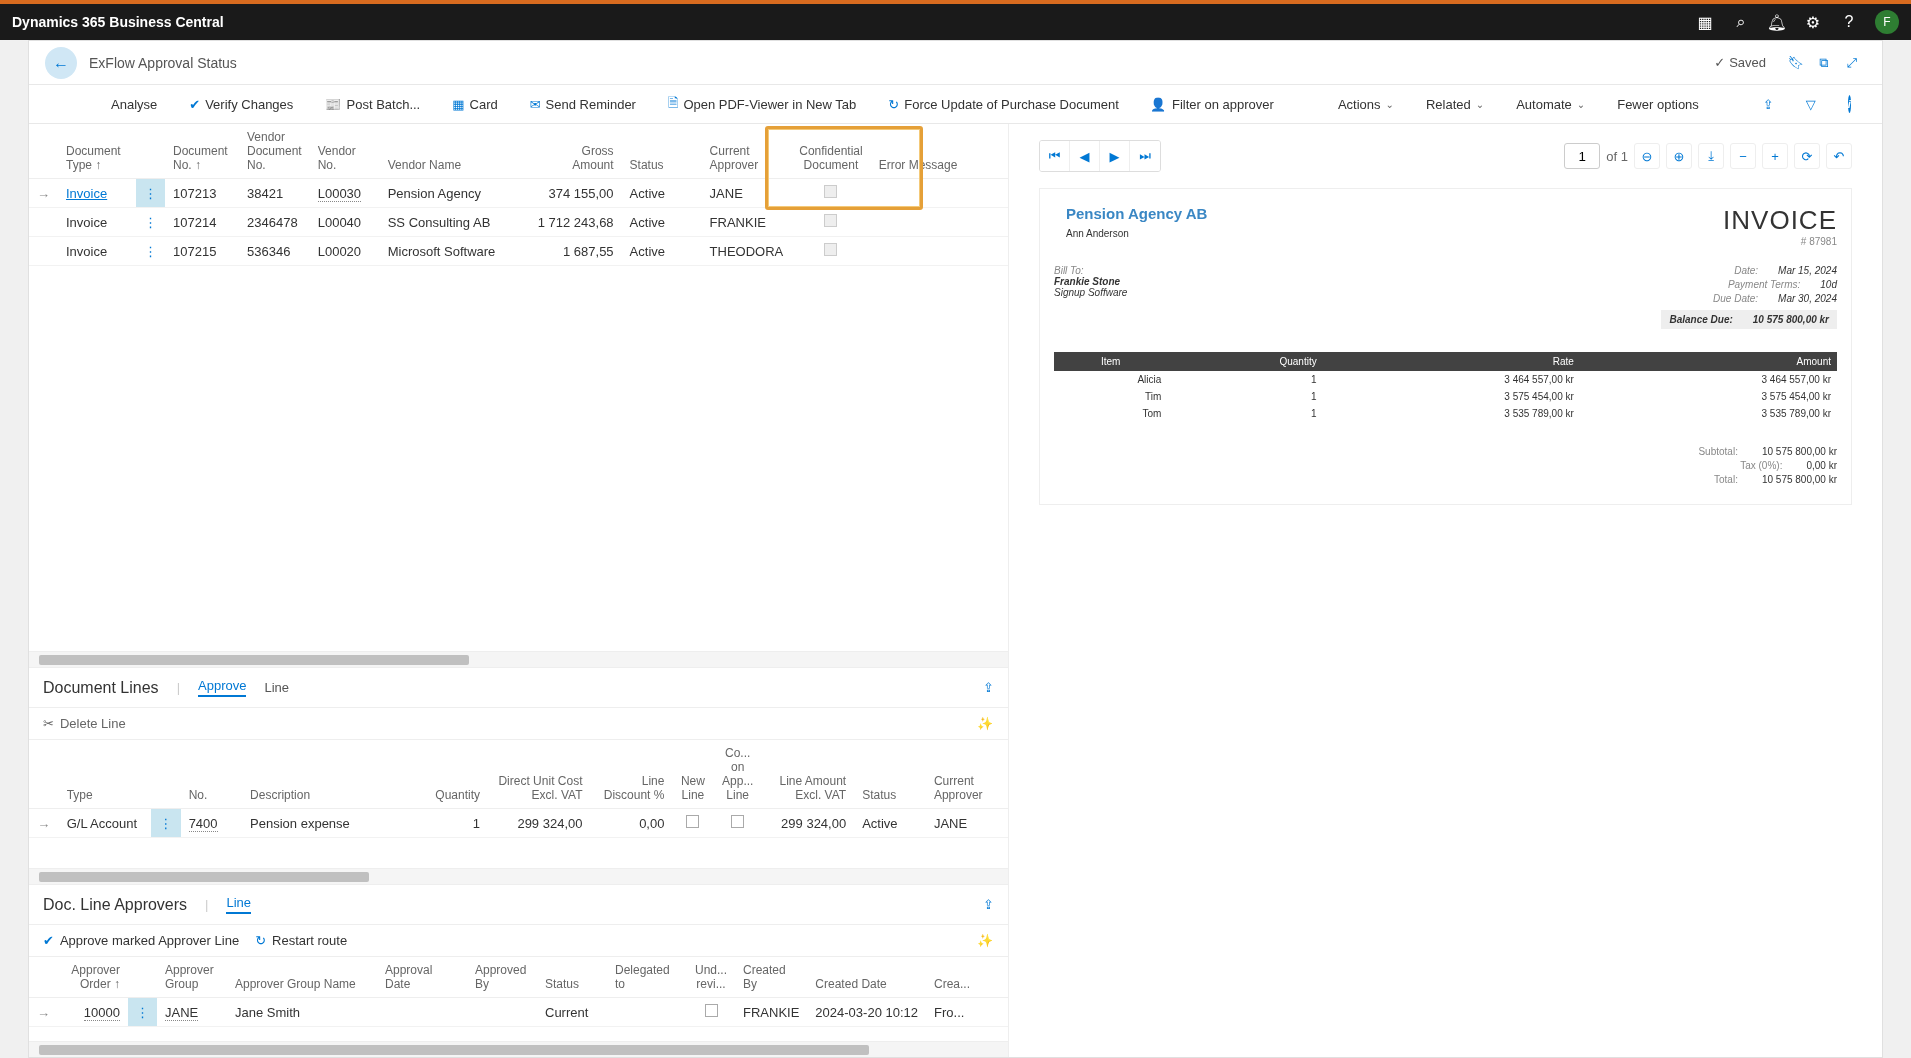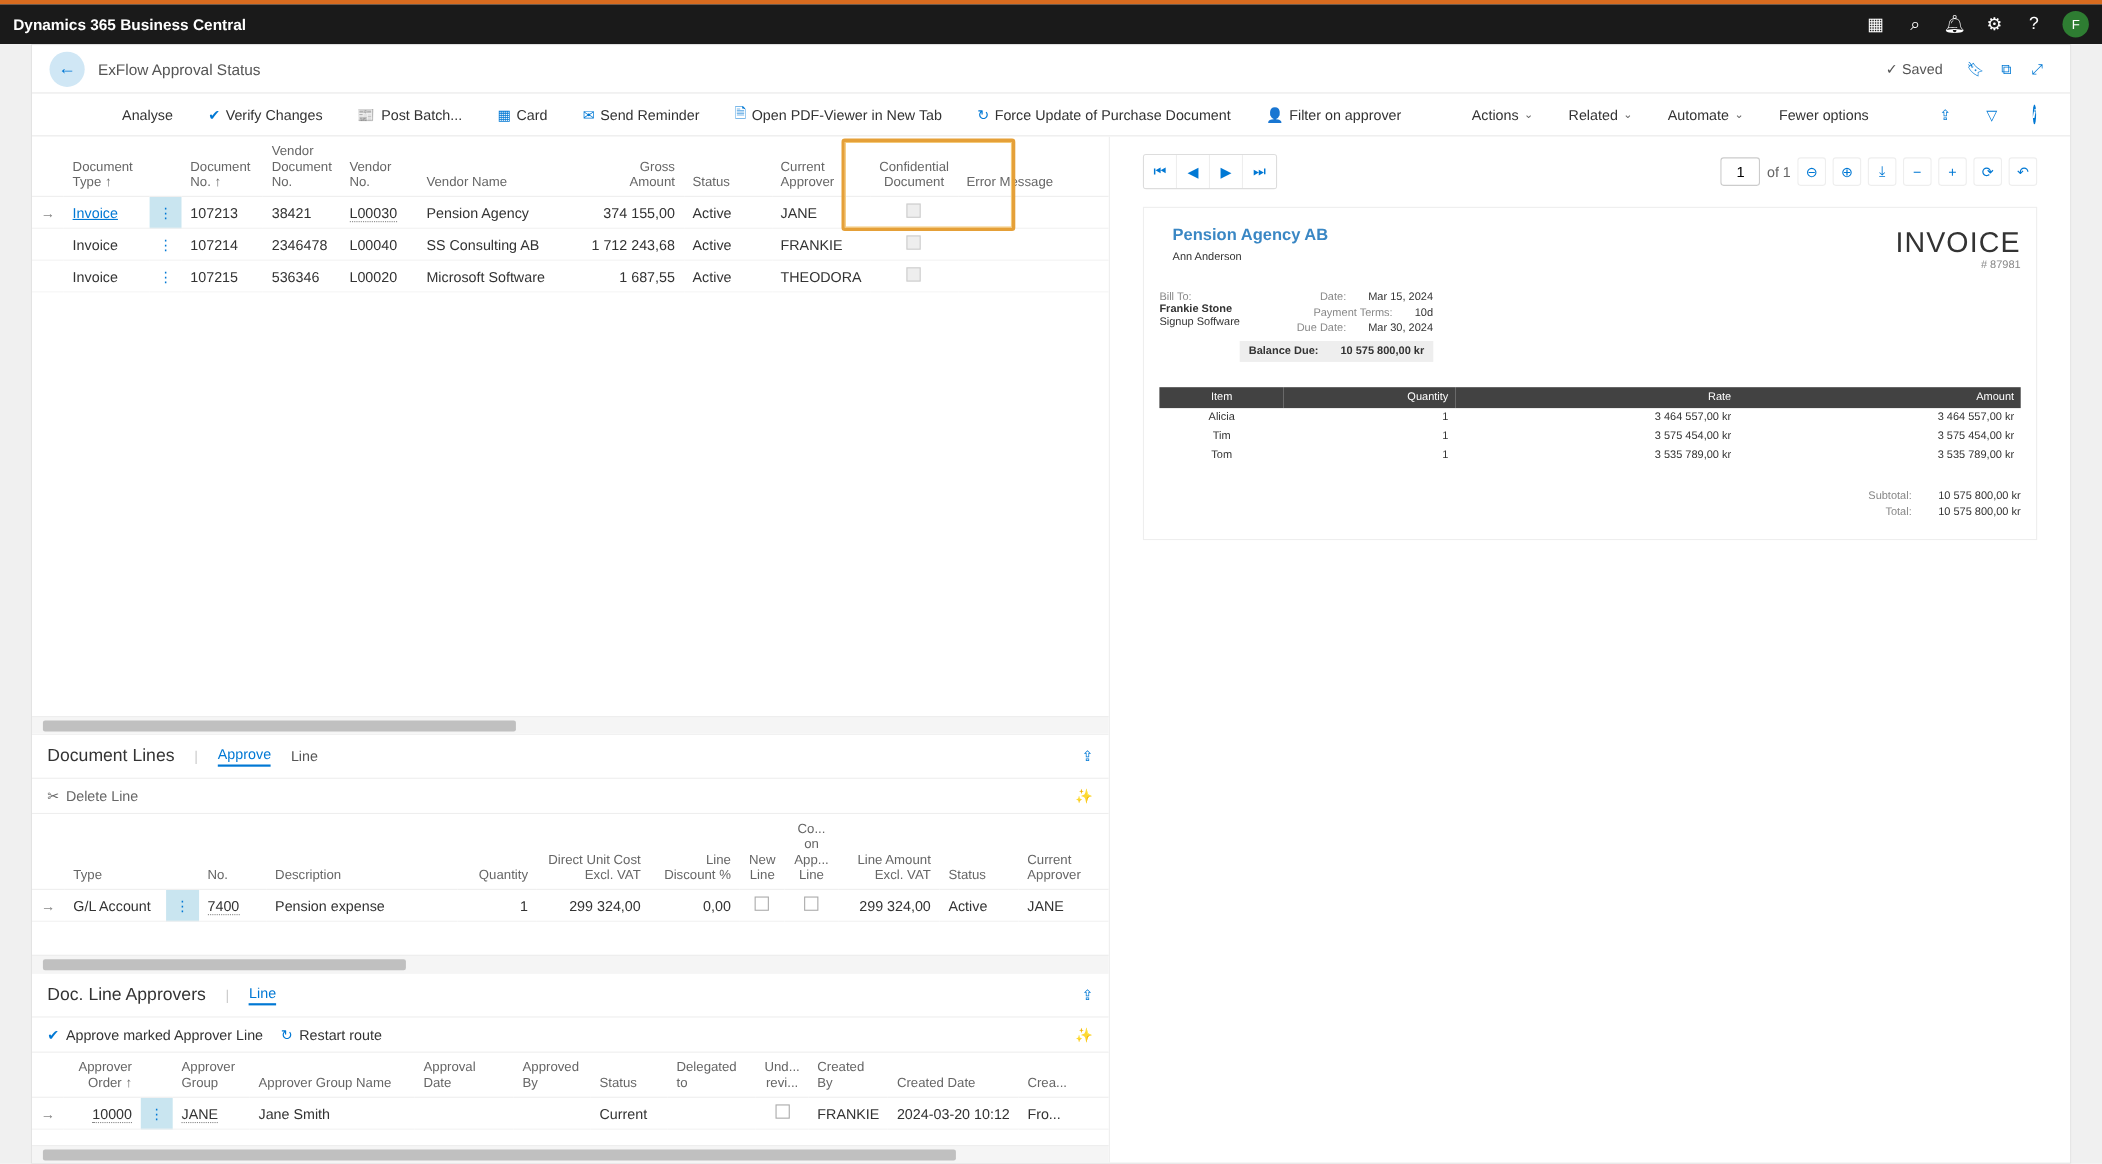--- a/index.html
+++ b/index.html
@@ -90,30 +90,30 @@
 .pv-nav-group button:last-child { border-right: none; }
 .pv-page { margin-left: auto; display: flex; align-items: center; gap: 6px; color: #666; }
 .pv-page input { width: 36px; height: 26px; text-align: center; border: 1px solid #ccc; border-radius: 3px; }
 .pv-ico { width: 26px; height: 26px; display: flex; align-items: center; justify-content: center; color: #0078d4; cursor: pointer; border: 1px solid #eee; border-radius: 3px; }
 
 .invoice { border: 1px solid #eee; padding: 16px 14px; font-size: 11px; }
 .invoice-header { display: flex; justify-content: space-between; align-items: flex-start; margin-bottom: 8px; margin-left: 12px; }
 .vendor-name { color: #3a87c4; font-size: 15px; font-weight: 600; }
 .invoice-title { font-size: 26px; letter-spacing: 1px; color: #333; }
 .invoice-sub { font-size: 10px; color: #888; text-align: right; }
-.inv-meta { display: flex; margin-top: 18px; font-size: 10px; }
+.inv-meta { display: flex; justify-content: space-between; margin-top: 18px; font-size: 10px; font-style: italic; }
 .inv-meta .right { text-align: right; }
 .inv-meta .right div { display: flex; gap: 20px; justify-content: flex-end; margin-bottom: 3px; }
 .inv-meta .right .lbl { color: #888; }
 .balance-row { background: #eee; padding: 4px 8px; margin-top: 6px; font-weight: 600; display: flex; justify-content: space-between; }
 .inv-tbl { width: 100%; margin-top: 20px; border-collapse: collapse; font-size: 10px; }
 .inv-tbl th { background: #424242; color: #fff; padding: 4px 6px; text-align: right; font-weight: 400; }
 .inv-tbl th:first-child { text-align: center; }
 .inv-tbl td { padding: 3px 6px; text-align: right; }
-.inv-tbl td:first-child { text-align: center; }
+.inv-tbl td:first-child { text-align: right; }
 .inv-totals { margin-top: 24px; font-size: 10px; }
 .inv-totals div { display: flex; justify-content: flex-end; gap: 24px; margin-bottom: 3px; }
 .inv-totals .lbl { color: #888; }
 
 
 .chev::after { content: " ⌄"; font-size: 10px; color: #666; }
 
 </style>
 </head>
 <body>
@@ -482,20 +482,24 @@
                 </tr>
               </tbody>
           </table>
 
           <div class="inv-totals">
             <div>
                 <span class="lbl">Subtotal:</span>
                 <span>10 575 800,00 kr</span>
               </div>
             <div>
+                <span class="lbl">Tax (0%):</span>
+                <span>0,00 kr</span>
+              </div>
+            <div>
                 <span class="lbl">Total:</span>
                 <span>10 575 800,00 kr</span>
               </div>
           </div>
         </div>
       </div>
     </div>
 
   </div>
 </div>

